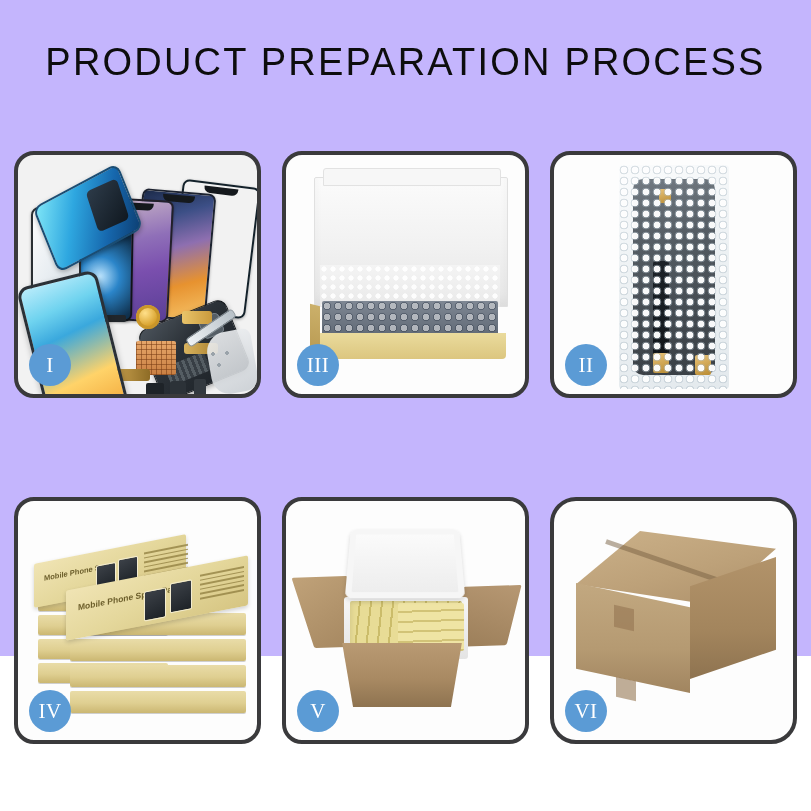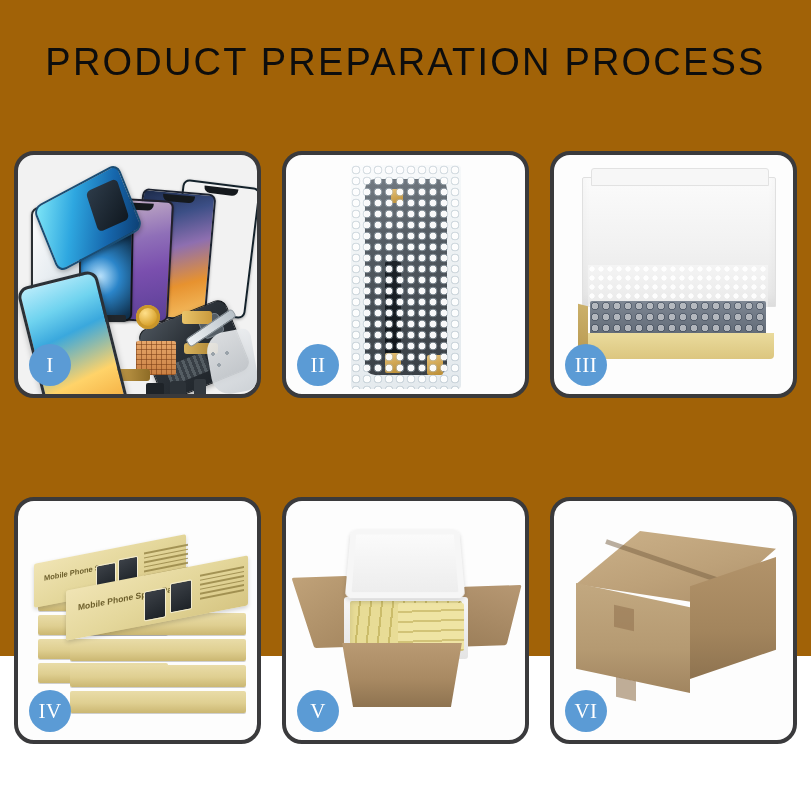--- a/index.html
+++ b/index.html
@@ -11,21 +11,21 @@
     width: 811px;
     height: 811px;
     font-family: "Liberation Sans", sans-serif;
     color: #111111;
     overflow: hidden;
   }
   .page {
     position: relative;
     width: 811px;
     height: 656px;
-    background: #a16207;
+    background: #c4b5fd;
   }
 
   
   .header {
     position: absolute;
     top: 40px;
     left: 0;
     width: 811px;
     text-align: center;
   }
@@ -498,21 +498,21 @@
   }
   .yellow-rows2 {
     position: absolute;
     left: 112px; top: 102px;
     width: 66px; height: 48px;
     background: repeating-linear-gradient(178deg,#efe4a4 0 8px,#d2c377 8px 10px);
     border-radius: 2px;
   }
 
   
-  .p6 { background: #fdfdfd; }
+  .p6 { background: #fdfdfd; border-radius: 26px; }
   .ctn-top {
     position: absolute;
     left: 22px; top: 30px;
     width: 200px; height: 74px;
     background: linear-gradient(165deg,#cbb189 0%,#bda179 55%,#ad906a 100%);
     clip-path: polygon(32% 0, 100% 24%, 68% 100%, 0 72%);
   }
   .ctn-seam {
     position: absolute;
     left: 52px; top: 38px;
@@ -590,46 +590,46 @@
         <div class="part chip2"></div>
         <div class="part batt"></div>
 
         <div class="part tool"></div>
         <div class="part hand"></div>
         <div class="part screws"></div>
       </div>
       <div class="badge">I</div>
     </div>
 
+    <div class="panel p3">
+      <div class="photo">
+        <div class="box3-base"></div>
+        <div class="box3-lid"></div>
+        <div class="box3-foam"></div>
+        <div class="box3-wrap"></div>
+        <div class="box3-front"></div>
+        <div class="box3-side"></div>
+      </div>
+      <div class="badge">III</div>
+    </div>
+
     <div class="panel p2">
       <div class="photo">
         <div class="bubble-pack">
           <div class="screen-in"></div>
           <div class="flexcable"></div>
           <div class="gold-tab gt1"></div>
           <div class="gold-tab gt2"></div>
           <div class="gold-tab gt3"></div>
           <div class="bubbles"></div>
         </div>
       </div>
       <div class="badge">II</div>
     </div>
 
-    <div class="panel p3">
-      <div class="photo">
-        <div class="box3-base"></div>
-        <div class="box3-lid"></div>
-        <div class="box3-foam"></div>
-        <div class="box3-wrap"></div>
-        <div class="box3-front"></div>
-        <div class="box3-side"></div>
-      </div>
-      <div class="badge">III</div>
-    </div>
-
     <div class="panel p4">
       <div class="photo">
         <div class="stack">
 
           <div class="sbox sbox-front" style="left:4px;  top:64px;  width:130px; height:20px;"></div>
           <div class="sbox sbox-front" style="left:4px;  top:88px;  width:130px; height:20px;"></div>
           <div class="sbox sbox-front" style="left:4px;  top:112px; width:130px; height:20px;"></div>
           <div class="sbox sbox-front" style="left:4px;  top:136px; width:130px; height:20px;"></div>
 
           <div class="sbox sbox-front" style="left:36px; top:86px;  width:176px; height:22px;"></div>

